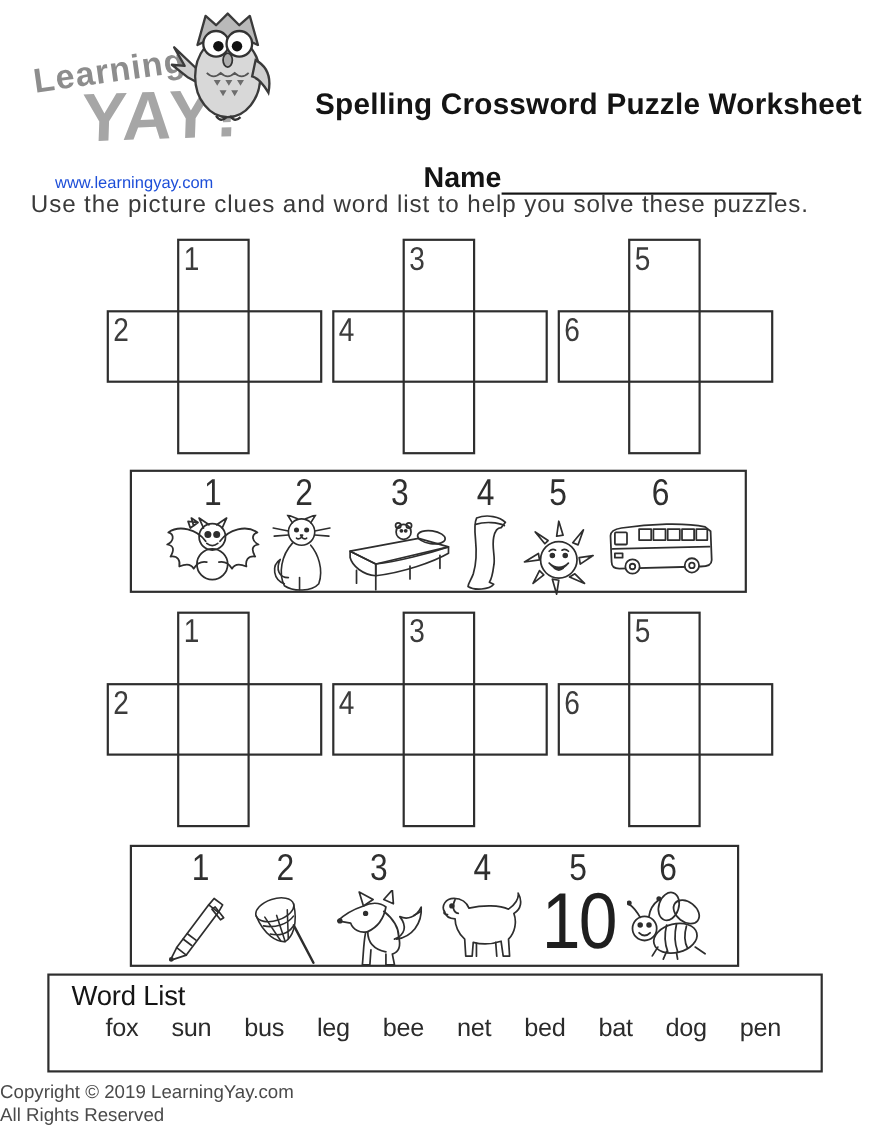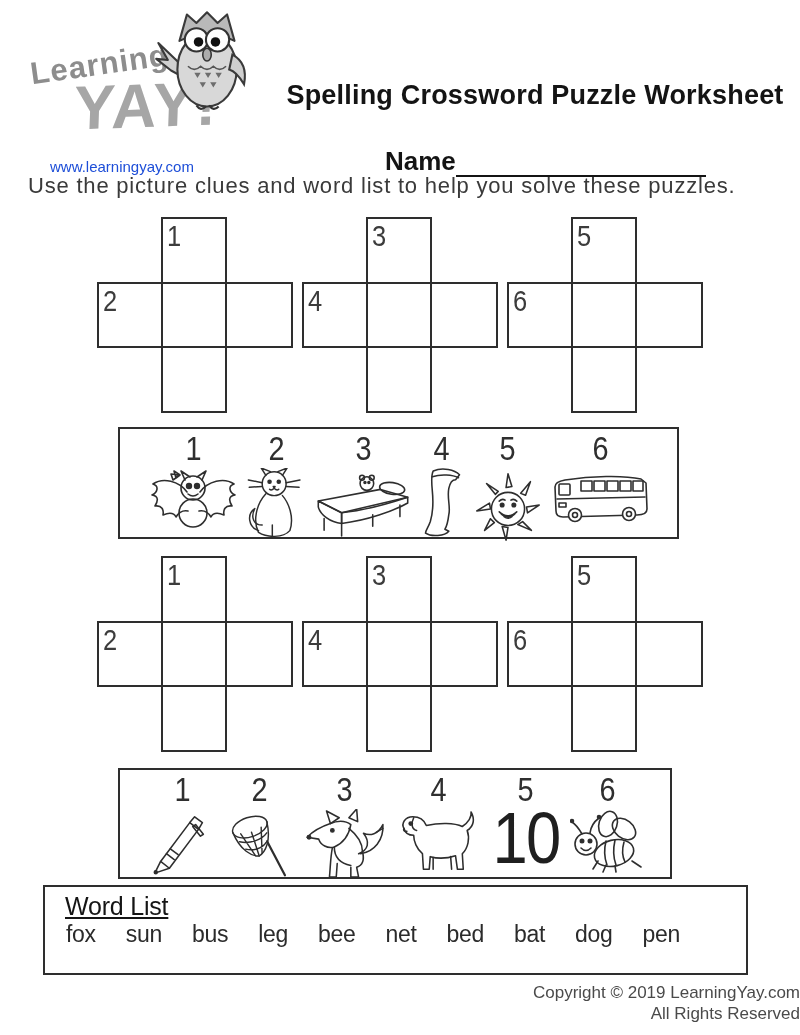--- a/index.html
+++ b/index.html
@@ -41,27 +41,27 @@
             padding:2px 26px 0 26px;box-sizing:border-box;}
   .clue-item{display:flex;flex-direction:column;align-items:center;}
   .clue-num{font-size:34px;line-height:1.05;color:#2f2f2f;transform:scaleX(0.85);}
   .clue-art{margin-top:1px;}
   .ten-text{font-size:72px;line-height:0.86;color:#1f1f1f;transform:scaleX(0.88);
             letter-spacing:-2px;}
 
   
   .word-list{position:absolute;left:43px;top:885px;width:705px;height:90px;
              border:2px solid #2e2e2e;box-sizing:border-box;background:#fff;}
-  .wl-heading{margin:5px 0 0 20px;font-size:25px;color:#151515;letter-spacing:-0.2px;text-decoration:underline;}
-  .wl-row{display:flex;gap:30px;padding-left:21px;font-size:23px;color:#2b2b2b;
+  .wl-heading{margin:5px 0 0 20px;font-size:25px;color:#151515;letter-spacing:-0.2px;}
+  .wl-row{display:flex;gap:30px;padding-left:51px;font-size:23px;color:#2b2b2b;
           letter-spacing:-0.3px;line-height:26px;}
   .wl-row.second{margin-top:0px;}
 
   
-  .footer{position:absolute;left:0;top:982px;width:800px;text-align:right;
+  .footer{position:absolute;left:0;top:982px;width:800px;text-align:left;
           font-size:17px;color:#4a4a4a;line-height:21px;}
 
   svg.line-art{stroke:#2e2e2e;fill:none;stroke-width:1.6;stroke-linecap:round;
                stroke-linejoin:round;}
 </style>
 </head>
 <body>
 
 <div class="page">
 

